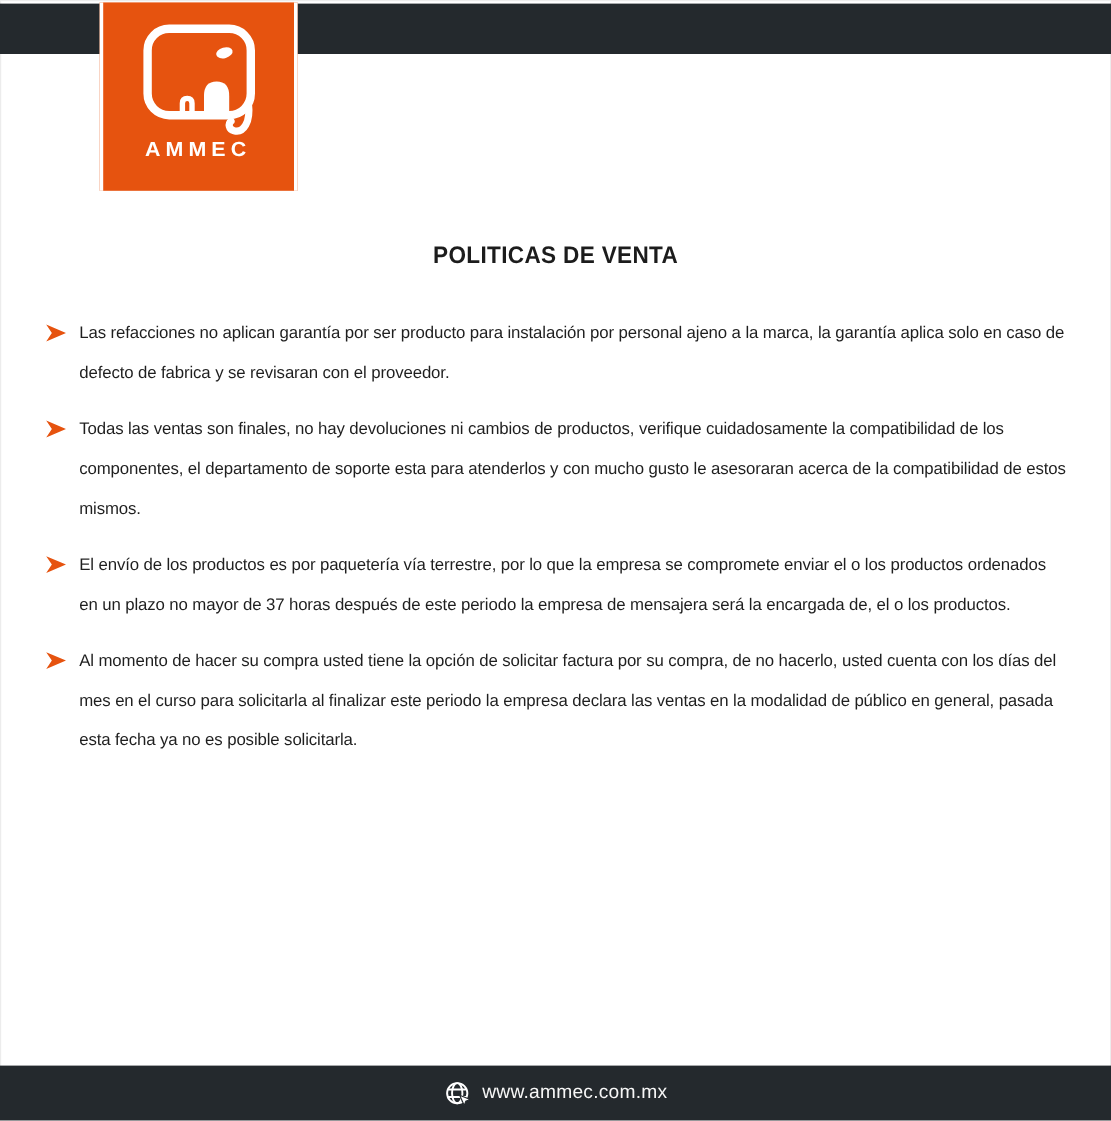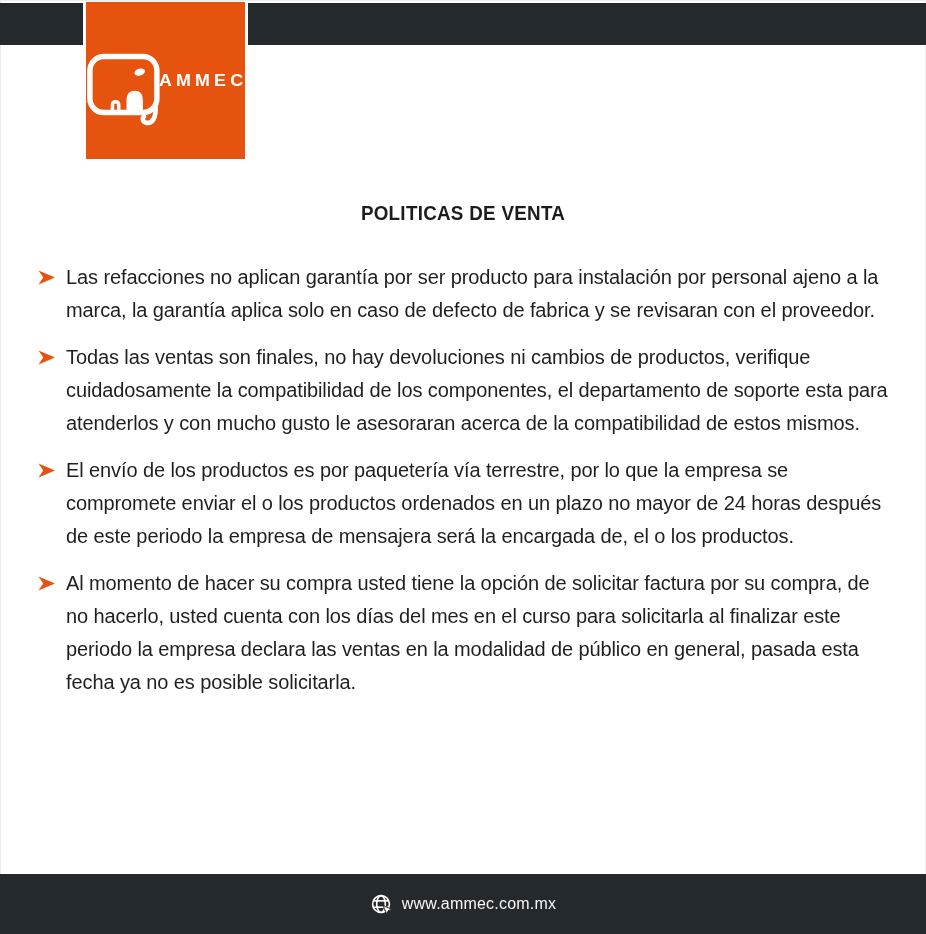--- a/index.html
+++ b/index.html
@@ -16,45 +16,45 @@
   }
   .topbar{
     position:absolute;top:3px;left:0;width:100%;height:42px;
     background:var(--bar-dark);
   }
   .logo-box{
     position:absolute;top:2px;left:83px;width:159px;height:157px;
     background:var(--accent-orange);
     border-left:3px solid #fff;border-right:3px solid #fff;
     box-sizing:content-box;z-index:2;
-    display:flex;flex-direction:row;align-items:center;
+    display:flex;flex-direction:column;align-items:center;
   }
   .elephant{margin-top:18px;display:block;}
   .logo-text{
     margin-top:1px;color:var(--logo-text-color);
     font-size:17px;font-weight:bold;letter-spacing:4px;
     transform:scaleX(1.05);transform-origin:center;
   }
   .title{
     position:absolute;top:202px;left:0;right:0;text-align:center;
     font-size:20px;font-weight:bold;color:#1c1c1c;letter-spacing:.3px;
     transform:scaleX(.94);transform-origin:center;
   }
   .policy-list{
     position:absolute;top:261px;left:38px;width:852px;list-style:none;
   }
   .policy-item{display:flex;gap:11px;margin-bottom:14px;}
   .bullet-arrow{flex:none;margin-top:9px;}
   .bullet-arrow path{fill:var(--accent-orange);}
   .policy-text{
-    width:824px;font-size:20px;line-height:33px;color:var(--body-text);
+    width:824px;font-size:14px;line-height:33px;color:var(--body-text);
     letter-spacing:-.1px;
   }
   .footer{
-    position:absolute;left:0;bottom:0;width:100%;height:60px;
+    position:absolute;left:0;bottom:0;width:100%;height:46px;
     background:var(--bar-dark);
     display:flex;align-items:center;justify-content:center;gap:9px;
   }
   .footer-url{color:#f7f7f7;font-size:16px;letter-spacing:.2px;}
   .globe{overflow:visible;display:block;}
 </style>
 </head>
 <body>
 
 <div class="page">
@@ -84,21 +84,21 @@
     <li class="policy-item">
       <svg class="bullet-arrow" width="17" height="15" viewBox="0 0 17 15">
           <path d="M0.5 0.5 L17 7.5 L0.5 14.5 L5.2 7.5 Z"></path>
         </svg>
       <p class="policy-text">Todas las ventas son finales, no hay devoluciones ni cambios de productos, verifique cuidadosamente la compatibilidad de los componentes, el departamento de soporte esta para atenderlos y con mucho gusto le asesoraran acerca de la compatibilidad de estos mismos.</p>
     </li>
     <li class="policy-item">
       <svg class="bullet-arrow" width="17" height="15" viewBox="0 0 17 15">
           <path d="M0.5 0.5 L17 7.5 L0.5 14.5 L5.2 7.5 Z"></path>
         </svg>
-      <p class="policy-text">El envío de los productos es por paquetería vía terrestre, por lo que la empresa se compromete enviar el o los productos ordenados en un plazo no mayor de 24 horas después de este periodo la empresa de mensajera será la encargada de, el o los productos.</p>
+      <p class="policy-text">El envío de los productos es por paquetería vía terrestre, por lo que la empresa se compromete enviar el o los productos ordenados en un plazo no mayor de 37 horas después de este periodo la empresa de mensajera será la encargada de, el o los productos.</p>
     </li>
     <li class="policy-item">
       <svg class="bullet-arrow" width="17" height="15" viewBox="0 0 17 15">
           <path d="M0.5 0.5 L17 7.5 L0.5 14.5 L5.2 7.5 Z"></path>
         </svg>
       <p class="policy-text">Al momento de hacer su compra usted tiene la opción de solicitar factura por su compra, de no hacerlo, usted cuenta con los días del mes en el curso para solicitarla al finalizar este periodo la empresa declara las ventas en la modalidad de público en general, pasada esta fecha ya no es posible solicitarla.</p>
     </li>
   </ul>
 
   <div class="footer">

